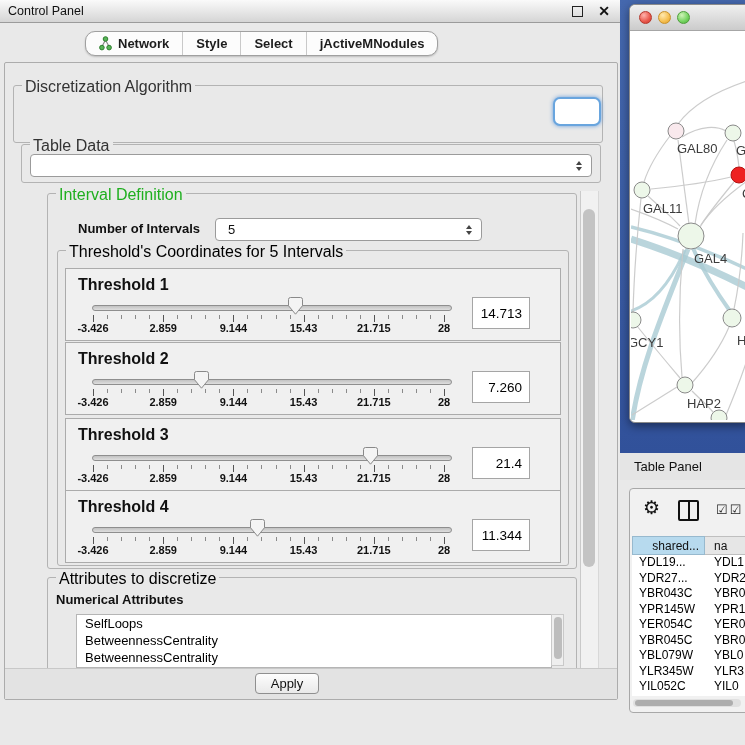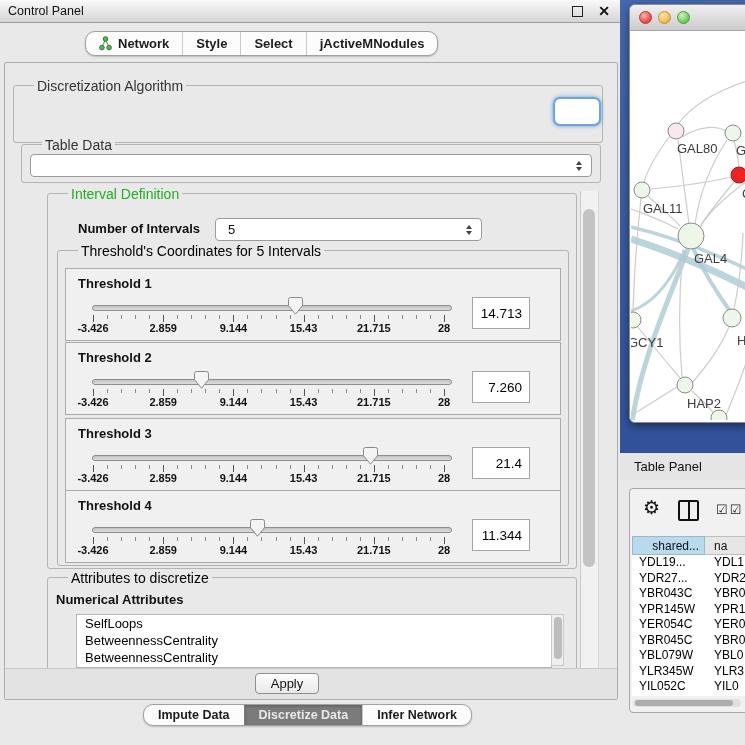--- a/index.html
+++ b/index.html
@@ -25,22 +25,22 @@
     box-shadow:inset 0 1px 3px rgba(0,0,0,.25)}
   .tab .ticon{margin-right:6px;display:flex}
   #top-tabs{left:85px;top:31px}
   #bottom-tabs{left:143px;top:704px;height:20px}
   #bottom-tabs .tab{font-size:12.5px;padding:0 14px}
 
   
   #main-panel{position:absolute;left:4px;top:62px;width:612px;height:636px;
     background:#E9E9E9;border:1px solid #ACACAC;border-radius:2px}
   .gbox{position:absolute;border:1px solid #B3B3B3;border-radius:3px}
-  .gtitle{position:absolute;top:-8px;left:20px;background:#E9E9E9;padding:0 3px;
-    font-size:14px;white-space:nowrap}
+  .gtitle{position:absolute;top:-8px;left:8px;background:#E9E9E9;padding:0 3px;
+    font-size:16px;white-space:nowrap}
   .gtitle.green{color:#1FAF1F}
   .gtitle.blue{color:#000000}
   .gtitle.dark{color:#333}
   .bold-label{font-size:13px;font-weight:bold;color:#111;position:absolute;white-space:nowrap}
 
   .combo{position:absolute;background:#FFF;border:1px solid #9B9B9B;border-radius:4px;
     font-size:13px;color:#111;display:flex;align-items:center;padding-left:12px;
     box-sizing:border-box}
   .stepper{position:absolute;right:9px;top:50%;transform:translateY(-50%);
     display:flex;flex-direction:column;gap:2px}
@@ -61,21 +61,21 @@
 
   
   #settings-scrollbar{position:absolute;left:575px;top:128px;width:17px;height:478px;
     background:#F1F1F1;border-left:1px solid #C9C9C9;border-right:1px solid #D8D8D8}
   #settings-thumb{position:absolute;left:2px;top:18px;width:12px;height:358px;
     background:#C3C3C3;border-radius:6px}
 
   
   .th-panel{position:absolute;left:7px;width:494px;height:71px;background:#F0F0F0;
     border:1px solid #ABABAB}
-  .th-label{position:absolute;left:12px;top:7px;font-size:13px;font-weight:bold;color:#111}
+  .th-label{position:absolute;left:12px;top:7px;font-size:16px;font-weight:bold;color:#111}
   .th-track{position:absolute;left:26px;top:36px;width:358px;height:4px;
     background:linear-gradient(#C2C2C2,#DEDEDE);border:1px solid #8E8E8E;border-radius:3px}
   .th-thumb{position:absolute;top:28px;width:15px;height:18px}
   .th-tick{position:absolute;top:46px;width:1px;height:4px;background:#8A8A8A}
   .th-tick.major{height:7px;background:#555}
   .th-ticklab{position:absolute;top:53px;width:64px;margin-left:-32px;text-align:center;
     font-size:11px;font-weight:bold;color:#111}
   .th-value{position:absolute;left:406px;top:28px;width:58px;height:32px;background:#FFF;
     border:1px solid #A5A5A5;font-size:13.5px;color:#000;text-align:right;
     line-height:31px;padding-right:7px;box-sizing:border-box}
@@ -382,31 +382,20 @@
 
     <div id="settings-scrollbar">
       <div id="settings-thumb"></div>
     </div>
 
     <div id="apply-strip">
       <div id="apply-btn">Apply</div>
     </div>
   </div>
 
-  <div id="bottom-tabs" class="tabstrip">
-      <div class="tab">
-        <span>Impute Data</span>
-      </div>
-      <div class="tab sel">
-        <span>Discretize Data</span>
-      </div>
-      <div class="tab">
-        <span>Infer Network</span>
-      </div>
-    </div>
 
   <div id="desktop-blue"></div>
   <div id="net-window">
     <div id="net-titlebar">
       <span class="tl red"></span>
       <span class="tl yellow"></span>
       <span class="tl green"></span>
     </div>
     <div id="net-canvas"><svg width="115" height="390" viewBox="630 29 115 390">
           <path d="M630,238 C668,250 710,268 746,286" fill="none" stroke="#A9CBD3" stroke-width="7" stroke-opacity="0.8"></path>

